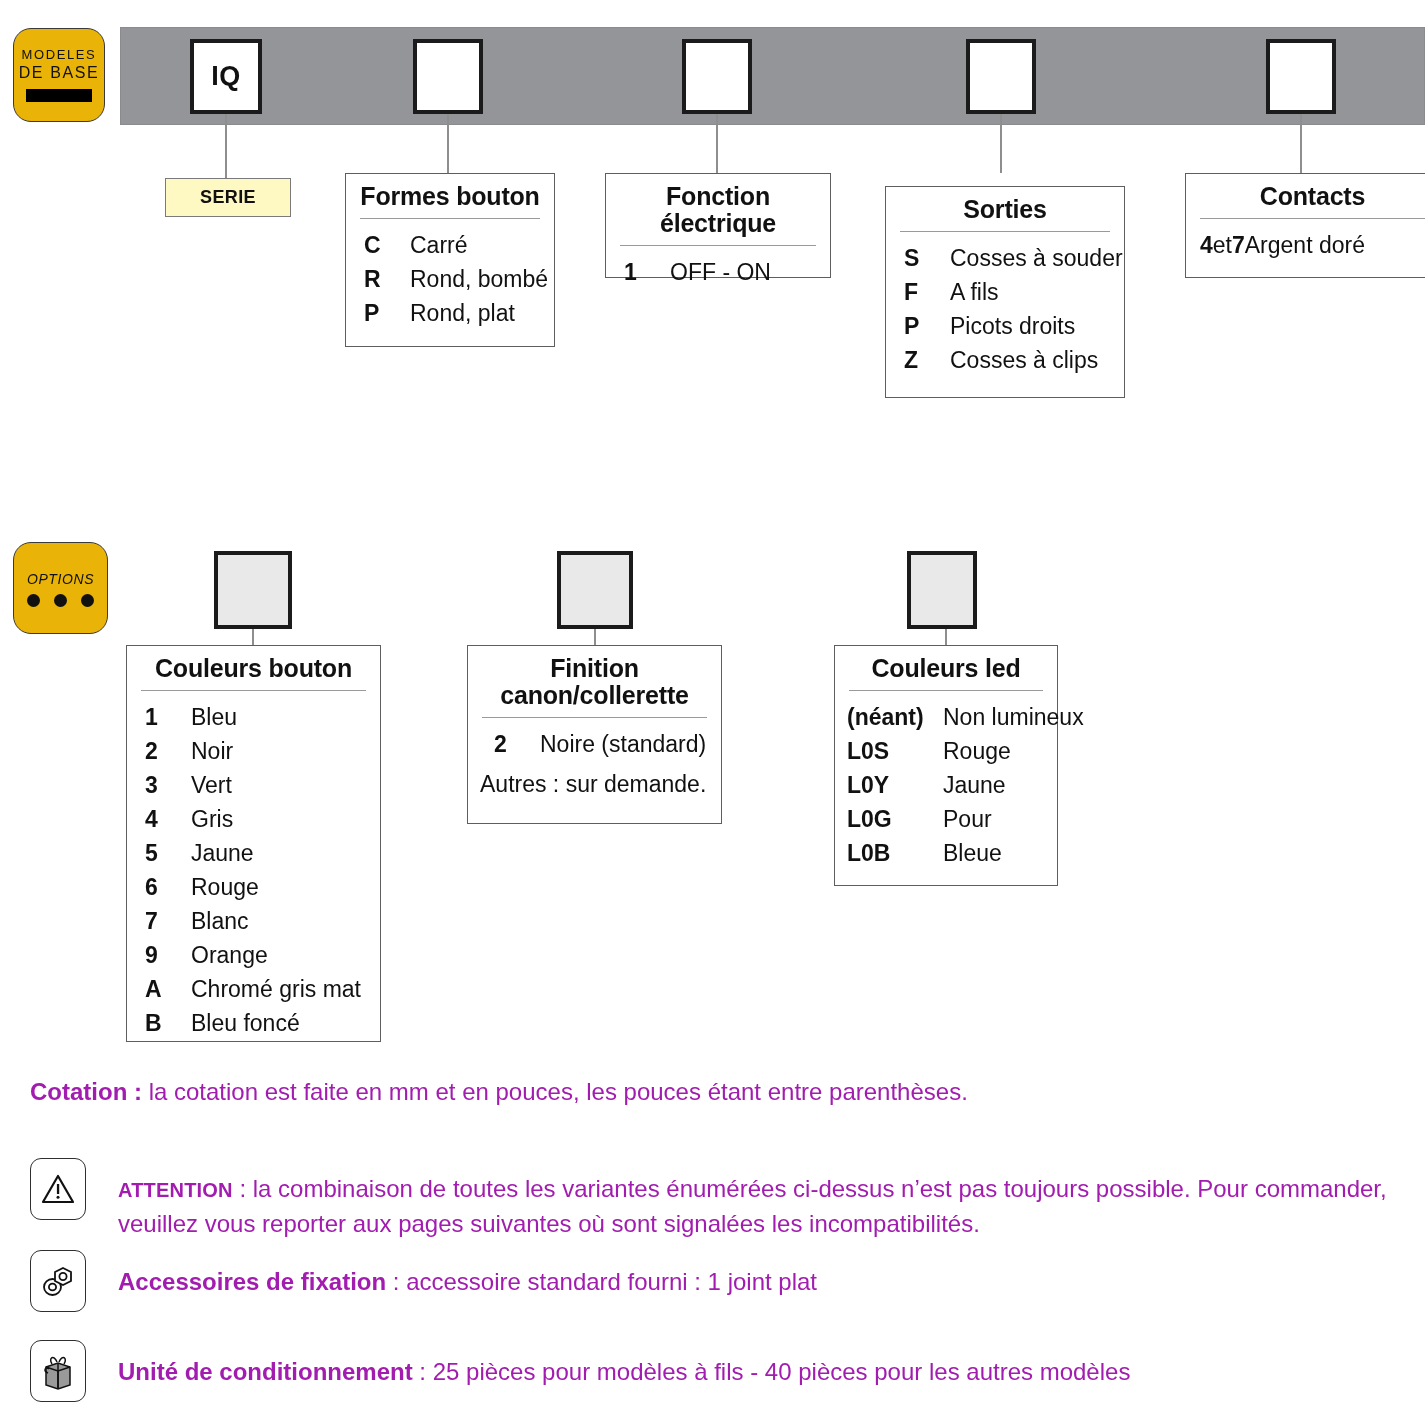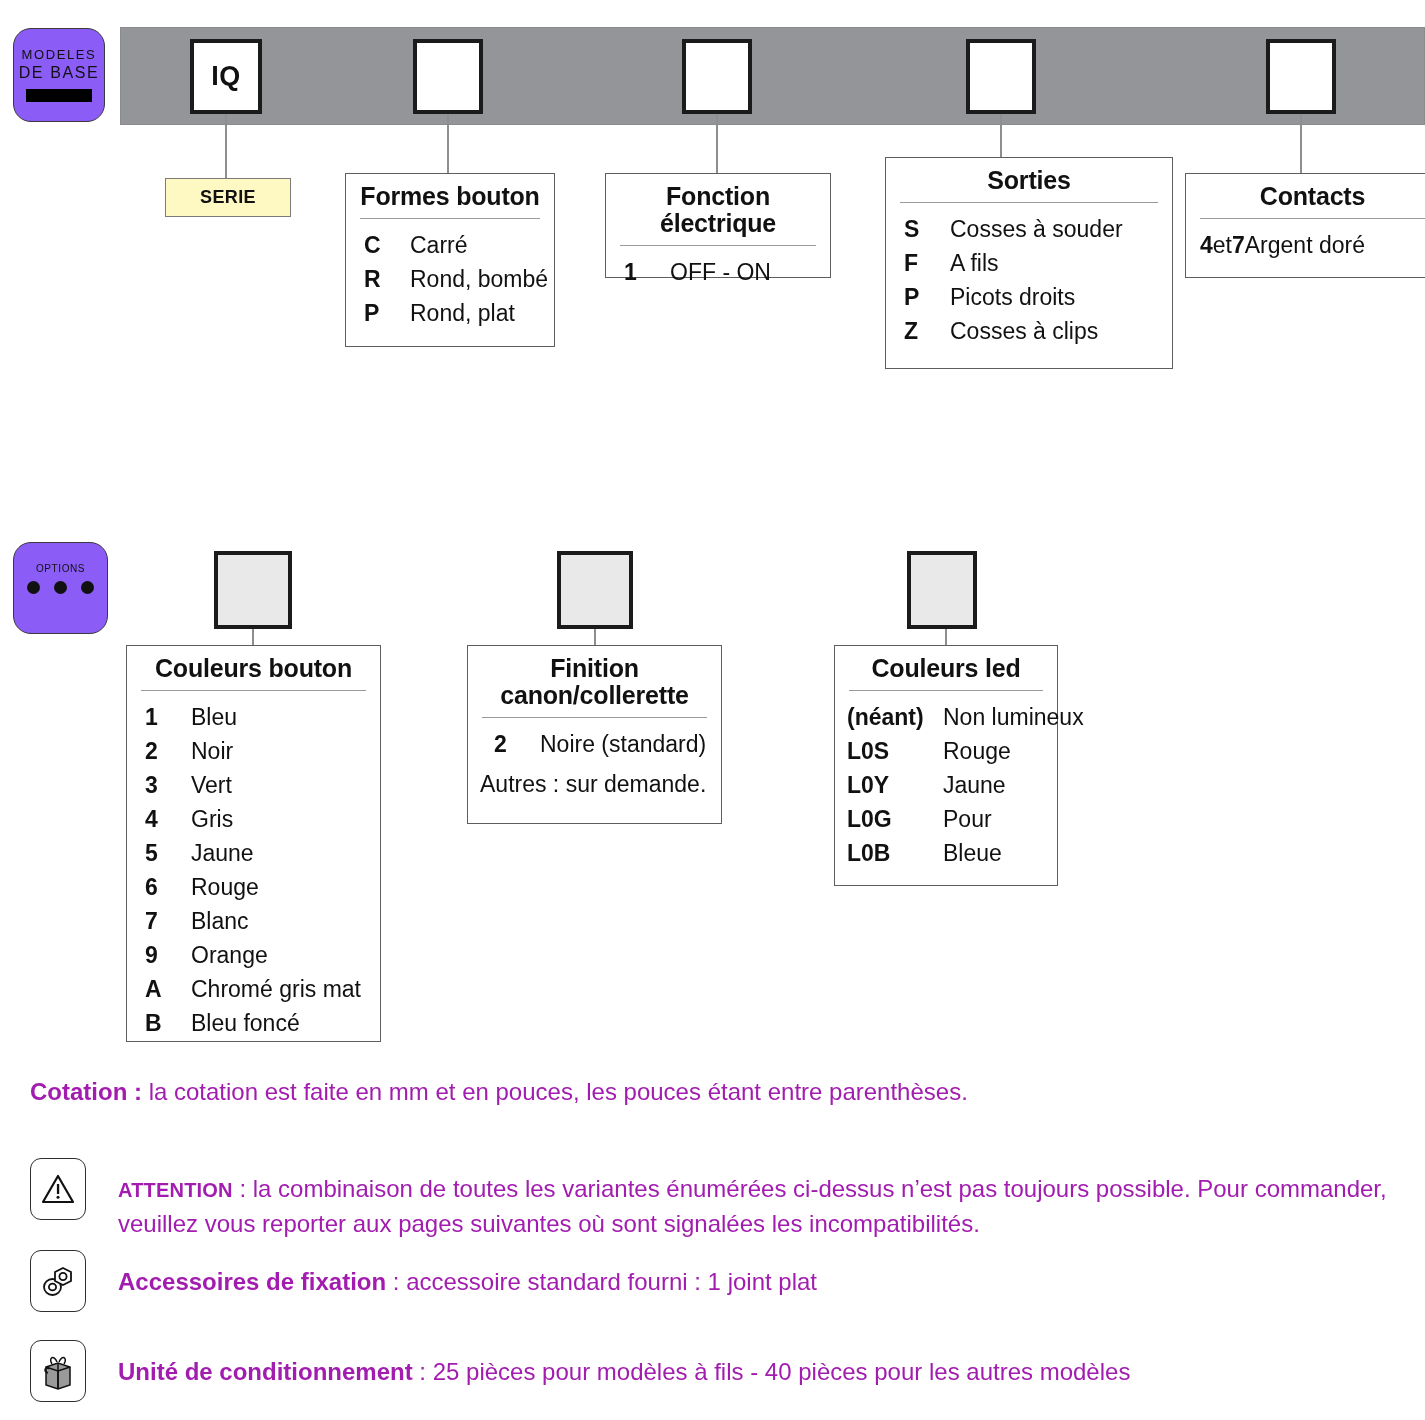--- a/index.html
+++ b/index.html
@@ -14,21 +14,21 @@
     font-family: "Liberation Sans", sans-serif;
     color: #111111;
     overflow: hidden;
   }
 
   
   .badge {
     position: absolute;
     border: 1.5px solid #3a3a3a;
     border-radius: 18px;
-    background: #8b5cf6;
+    background: #eab308;
     box-sizing: border-box;
   }
   .badge-title {
     text-align: center;
     font-weight: 500;
     color: #111;
     letter-spacing: 1.6px;
   }
   .badge-bar {
     background: #000000;
@@ -208,21 +208,21 @@
   <div class="panel-head">Fonction électrique</div>
   <div class="panel-rule"></div>
   <div class="rows">
     <div class="row">
       <span class="k">1</span>
       <span class="v">OFF  -  ON</span>
     </div>
   </div>
 </div>
 
-<div class="panel" style="left:885px; top:157px; width:288px; height:212px;">
+<div class="panel" style="left:885px; top:186px; width:240px; height:212px;">
   <div class="panel-head">Sorties</div>
   <div class="panel-rule"></div>
   <div class="rows">
     <div class="row">
       <span class="k">S</span>
       <span class="v">Cosses à souder</span>
     </div>
     <div class="row">
       <span class="k">F</span>
       <span class="v">A fils</span>
@@ -245,21 +245,21 @@
     <div class="row" style="padding-left:14px;">
       <span style="font-weight:bold;">4</span>
       <span> et </span>
       <span style="font-weight:bold;">7</span>
       <span class="v"> Argent doré</span>
     </div>
   </div>
 </div>
 
 <div class="badge" style="left:13px; top:542px; width:95px; height:92px;">
-  <div class="badge-title" style="font-size:10px; margin-top:20px; letter-spacing:0.6px;">OPTIONS</div>
+  <div class="badge-title" style="font-size:14px; margin-top:28px; letter-spacing:0.6px;font-style:italic;">OPTIONS</div>
   <div class="dots">
     <span class="dot"></span>
     <span class="dot"></span>
     <span class="dot"></span>
   </div>
 </div>
 
 <div class="codebox opt" style="left:214px; top:551px; width:78px; height:78px;"></div>
 <div class="codebox opt" style="left:557px; top:551px; width:76px; height:78px;"></div>
 <div class="codebox opt" style="left:907px; top:551px; width:70px; height:78px;"></div>

